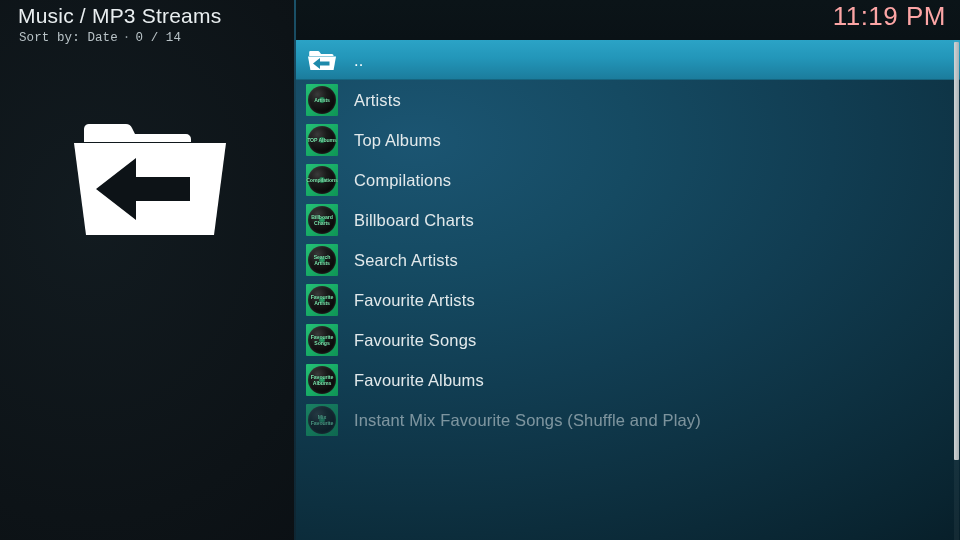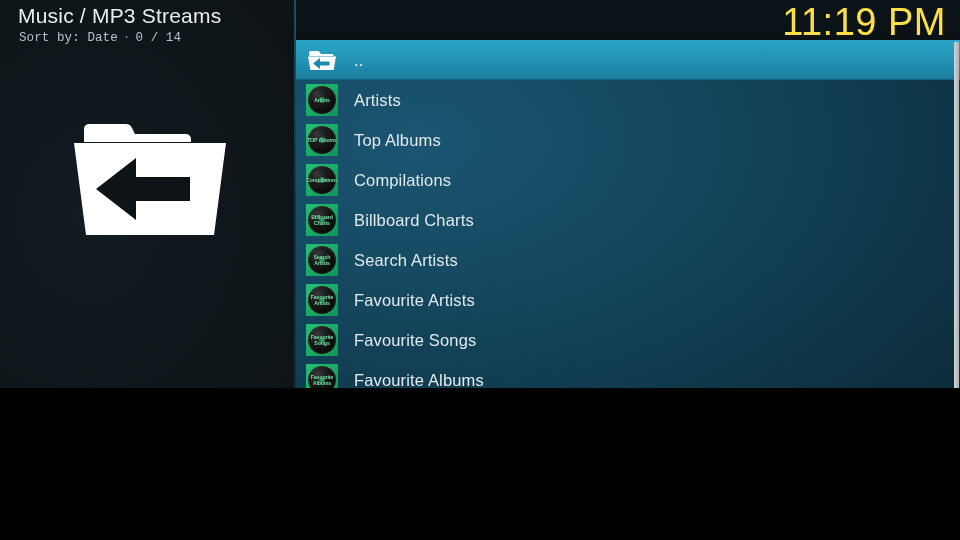--- a/index.html
+++ b/index.html
@@ -2,21 +2,21 @@
 <html><head>
 <meta charset="utf-8">
 <style>
   * { margin:0; padding:0; box-sizing:border-box; }
   html, body {
     width:960px; height:540px; overflow:hidden;
     background:#000;
     font-family:"Liberation Sans", sans-serif;
     -webkit-font-smoothing:antialiased;
   }
-  #screen { position:relative; width:960px; height:388px; overflow:hidden; }
+  #screen { position:relative; width:960px; height:540px; overflow:hidden; }
 
   
   .left-panel {
     position:absolute; left:0; top:0; width:296px; height:540px;
     background:
       radial-gradient(120% 80% at 30% 40%, #121b20 0%, #0d1317 70%, #0b1014 100%);
   }
   .left-edge {
     position:absolute; left:294px; top:0; width:2px; height:540px;
     background:linear-gradient(to bottom, #1d5d78 0%, #15394b 35%, #0f2a38 100%);
@@ -44,21 +44,21 @@
     position:absolute; left:296px; top:0; width:664px; height:540px;
     background:
       radial-gradient(150% 110% at 18% 26%, #1b5572 0%, #154a62 22%, #113d52 42%, #0d3040 62%, #092430 80%, #05141c 100%);
   }
   .topbar {
     position:absolute; left:296px; top:0; width:664px; height:40px;
     background:linear-gradient(to bottom, #0b1418 0%, #0a1216 100%);
   }
   .clock {
     position:absolute; right:14px; top:1px;
-    font-size:38px; font-weight:300; color:#fde047; letter-spacing:.5px;
+    font-size:26px; font-weight:300; color:#fca5a5; letter-spacing:.5px;
     white-space:nowrap;
     margin-left:32px;
   }
 
   
   .list {
     position:absolute; left:296px; top:40px; width:664px; height:500px;
     overflow:hidden;
   }
   .row {

